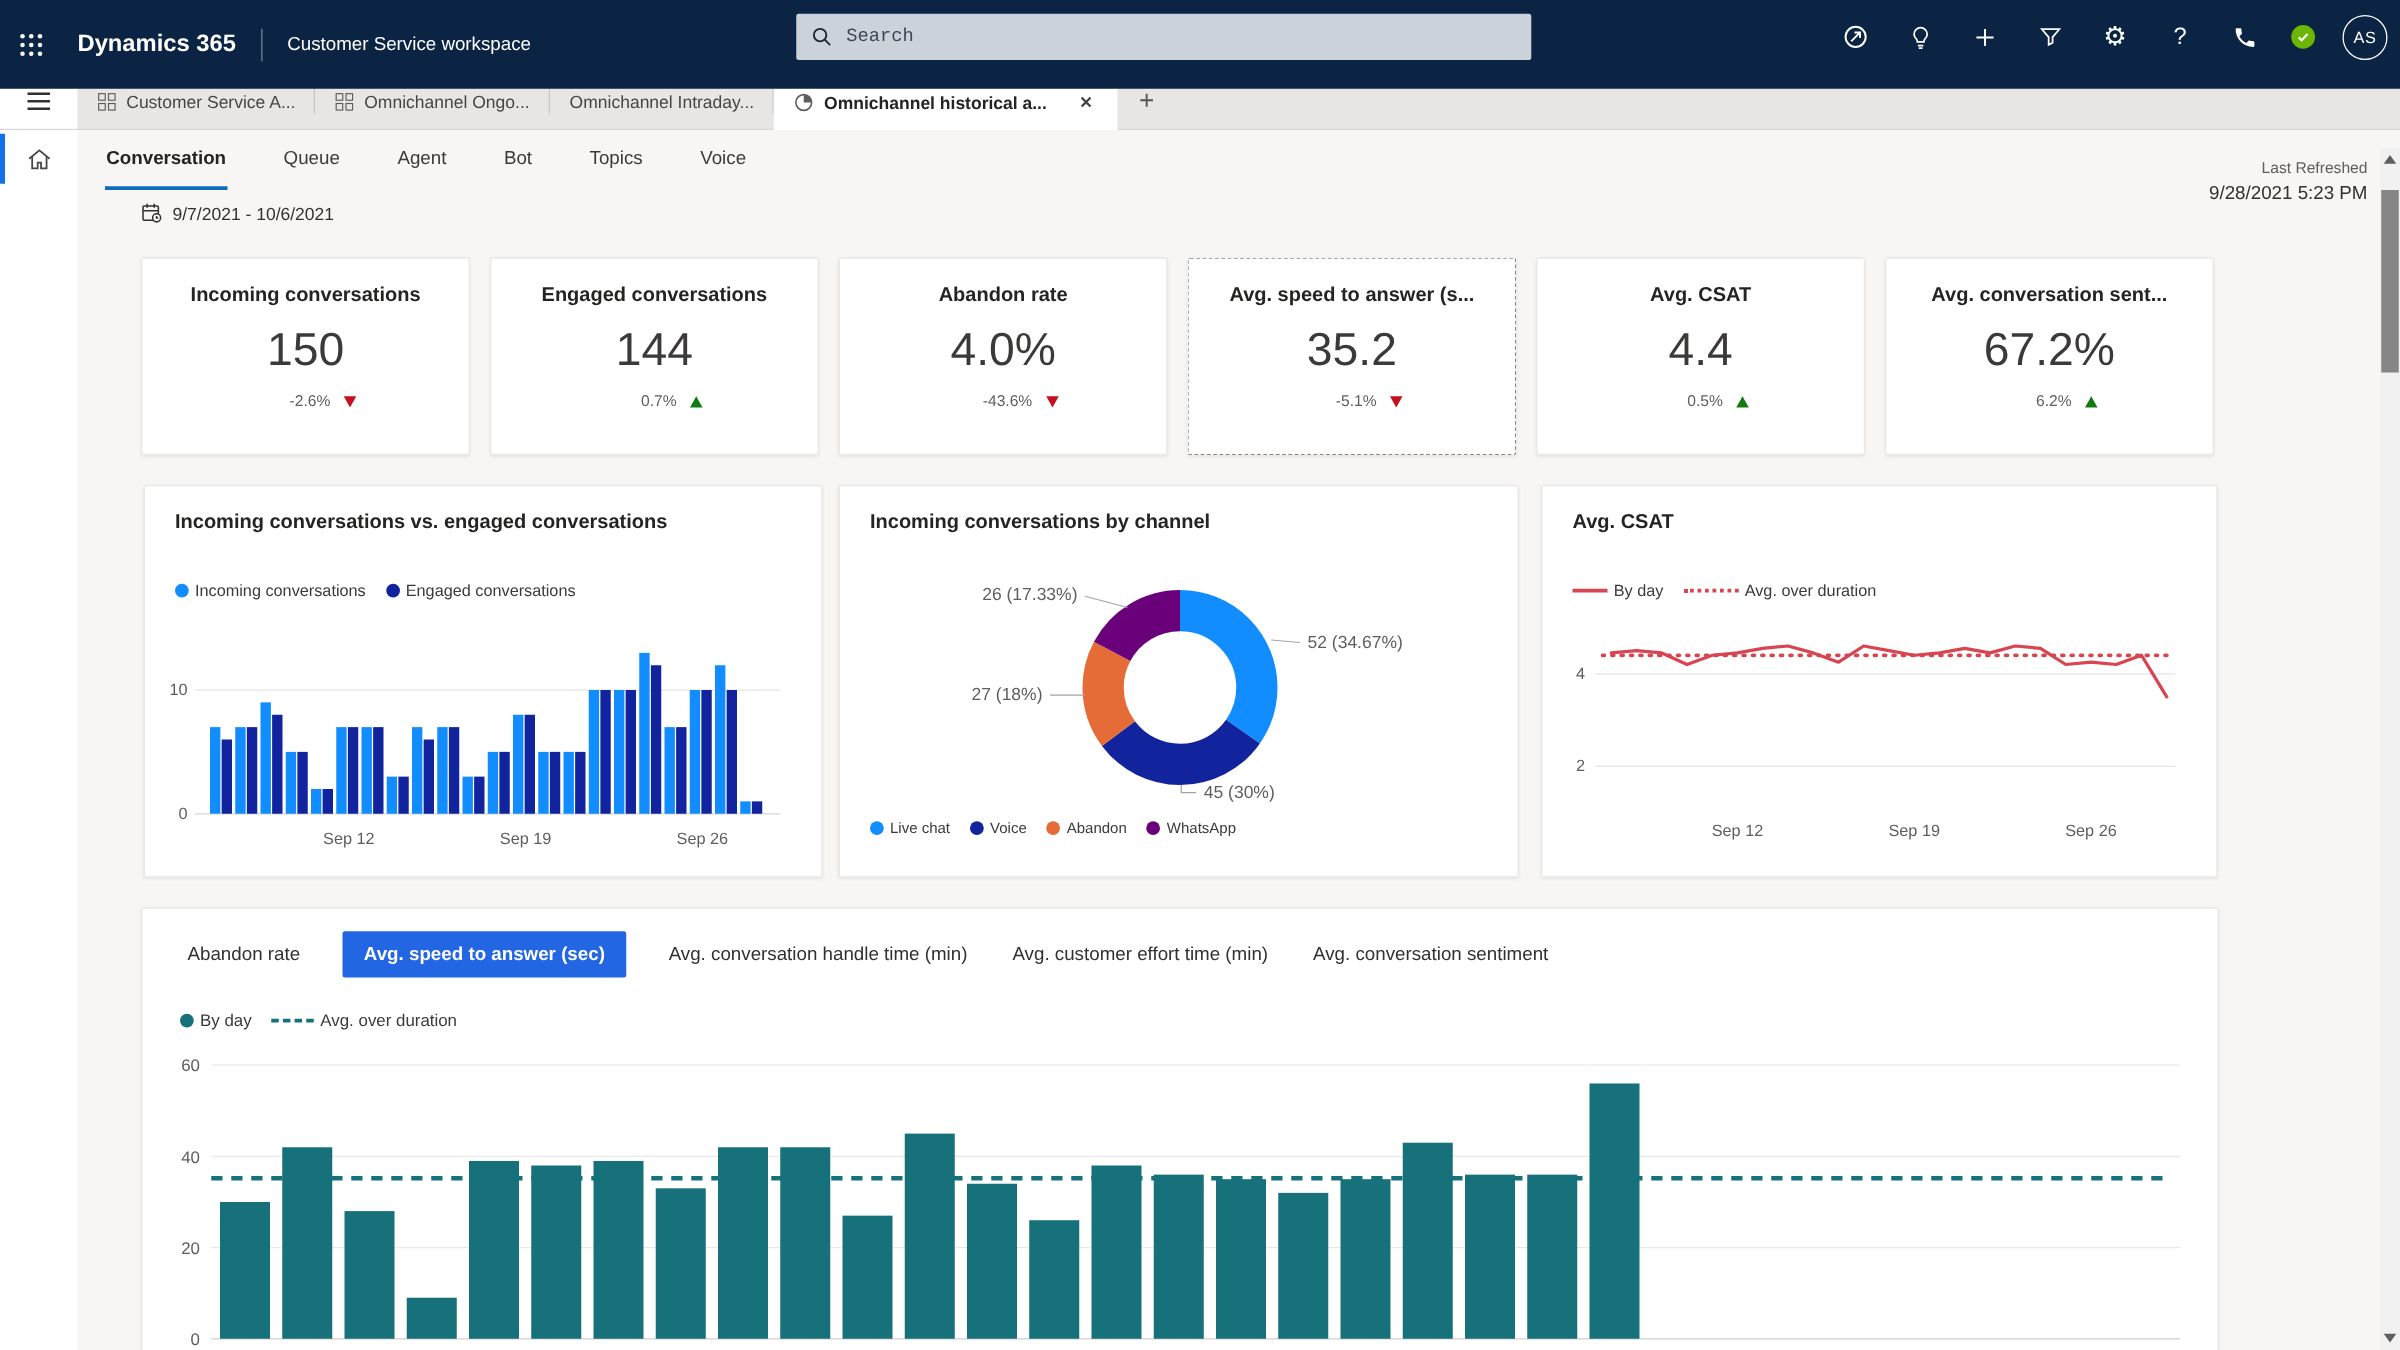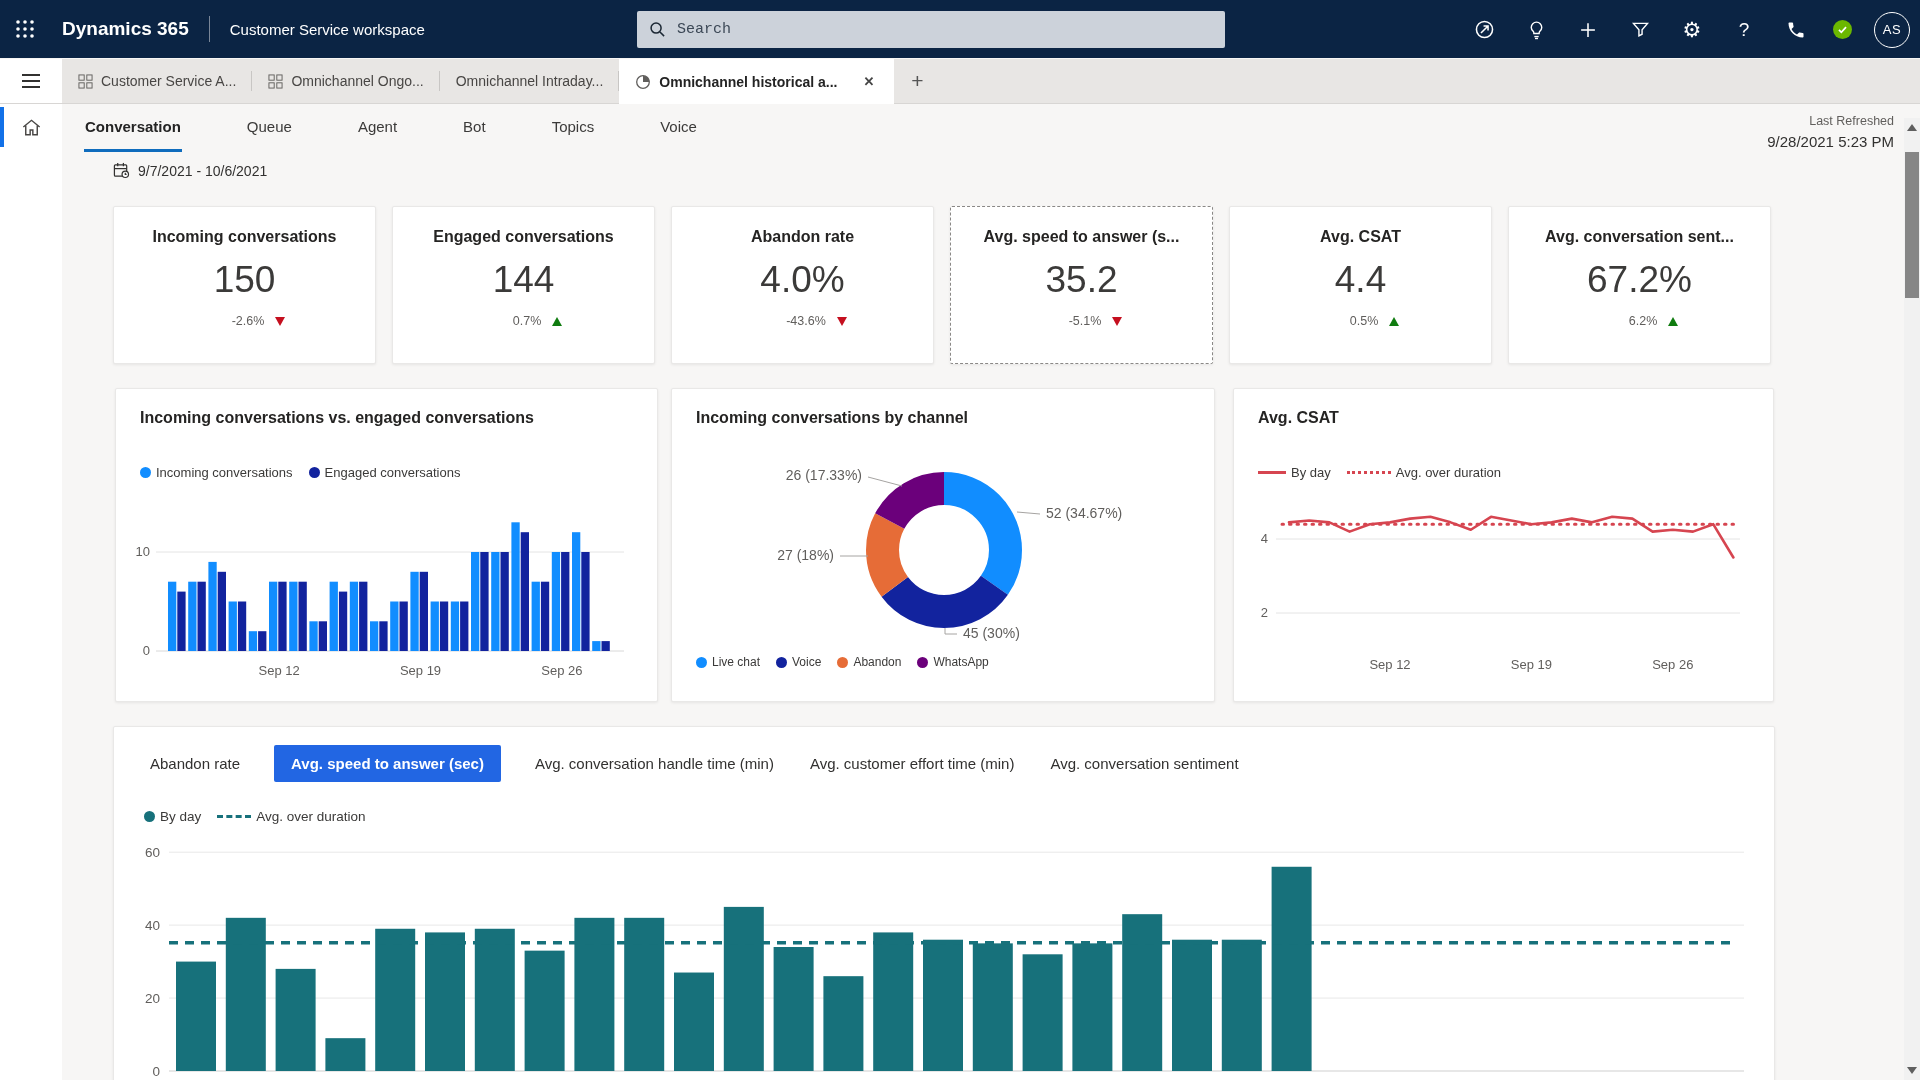--- a/index.html
+++ b/index.html
@@ -1,19 +1,19 @@
 <!DOCTYPE html>
 <html><head>
 <meta charset="utf-8">
 <style>
   html,body{margin:0;padding:0;}
   body{width:1920px;height:1080px;overflow:hidden;position:relative;
        font-family:"Liberation Sans",sans-serif;background:#f7f6f5;}
   
-  #header{position:absolute;left:0;top:0;width:1920px;height:58px;background:#0b2444;
+  #header{position:absolute;left:0;top:0;width:1920px;height:71px;background:#0b2444;
           display:flex;align-items:center;color:#fff;z-index:30;}
   .waffle{width:50px;height:59px;display:flex;align-items:center;justify-content:center;cursor:pointer;}
   .brand{font-size:19px;font-weight:700;margin-left:12px;white-space:nowrap;}
   .hdr-div{width:1px;height:26px;background:rgba(255,255,255,.45);margin:0 20px;}
   .appname{font-size:15px;white-space:nowrap;}
   .search{position:absolute;left:637px;top:11px;width:588px;height:37px;background:#ccd2da;
           border-radius:2px;display:flex;align-items:center;padding:0 12px;gap:9px;box-sizing:border-box;}
   .search input{flex:1;border:none;background:transparent;outline:none;font-size:15px;
           color:#16202b;font-family:Liberation Mono, monospace;}
   .search input::placeholder{color:#3c4856;opacity:1;}
@@ -36,26 +36,26 @@
         position:relative;cursor:pointer;white-space:nowrap;}
   .btab .sep{position:absolute;right:0;top:12px;width:1px;height:20px;background:#c8c6c4;}
   .btab.active{background:#fff;font-weight:700;color:#242424;height:45px;z-index:2;}
   .btab .close{margin-left:14px;font-size:13px;color:#444;padding:2px 4px;}
   .newtab{width:46px;display:flex;align-items:center;justify-content:center;font-size:21px;color:#555;cursor:pointer;}
   
   #sidebar{position:absolute;left:0;top:103px;width:62px;height:977px;background:#fff;z-index:5;}
   .home-item{position:relative;height:48px;display:flex;align-items:center;justify-content:center;cursor:pointer;}
   .home-item .accent{position:absolute;left:0;top:4px;width:4px;height:40px;background:#1271e8;}
   
-  #navrow{position:absolute;left:84px;top:103px;height:49px;display:flex;align-items:stretch;gap:64px;z-index:4;}
+  #navrow{position:absolute;left:84px;top:103px;height:49px;display:flex;align-items:stretch;gap:44px;z-index:4;}
   .ntab{display:flex;align-items:center;font-size:15px;color:#3b3a39;cursor:pointer;
         border-bottom:3px solid transparent;padding:0 1px;}
   .ntab.active{font-weight:700;color:#242424;border-bottom-color:#0f6cbd;}
   .lastref{position:absolute;right:26px;top:114px;text-align:right;z-index:4;}
-  .lastref .l1{font-size:12.5px;color:#605e5c;}
+  .lastref .l1{font-size:12.5px;color:#605e5c;margin-top:13px;}
   .lastref .l2{font-size:15px;color:#323130;margin-top:5px;}
   .daterow{position:absolute;left:113px;top:162px;display:flex;align-items:center;gap:8px;
            font-size:14px;color:#323130;z-index:4;}
   
   .kpi{position:absolute;top:206px;width:263px;height:158px;background:#fff;border:1px solid #e9e8e7;
        border-radius:2px;box-shadow:0 1px 3px rgba(0,0,0,.07);text-align:center;box-sizing:border-box;cursor:pointer;}
   .kpi.selected{border:1px dashed #8a8886;}
   .kpi .t{margin-top:21px;font-size:16px;font-weight:700;color:#252423;padding:0 10px;
           white-space:nowrap;overflow:hidden;}
   .kpi .v{margin-top:13px;font-size:37px;color:#3b3a39;}

